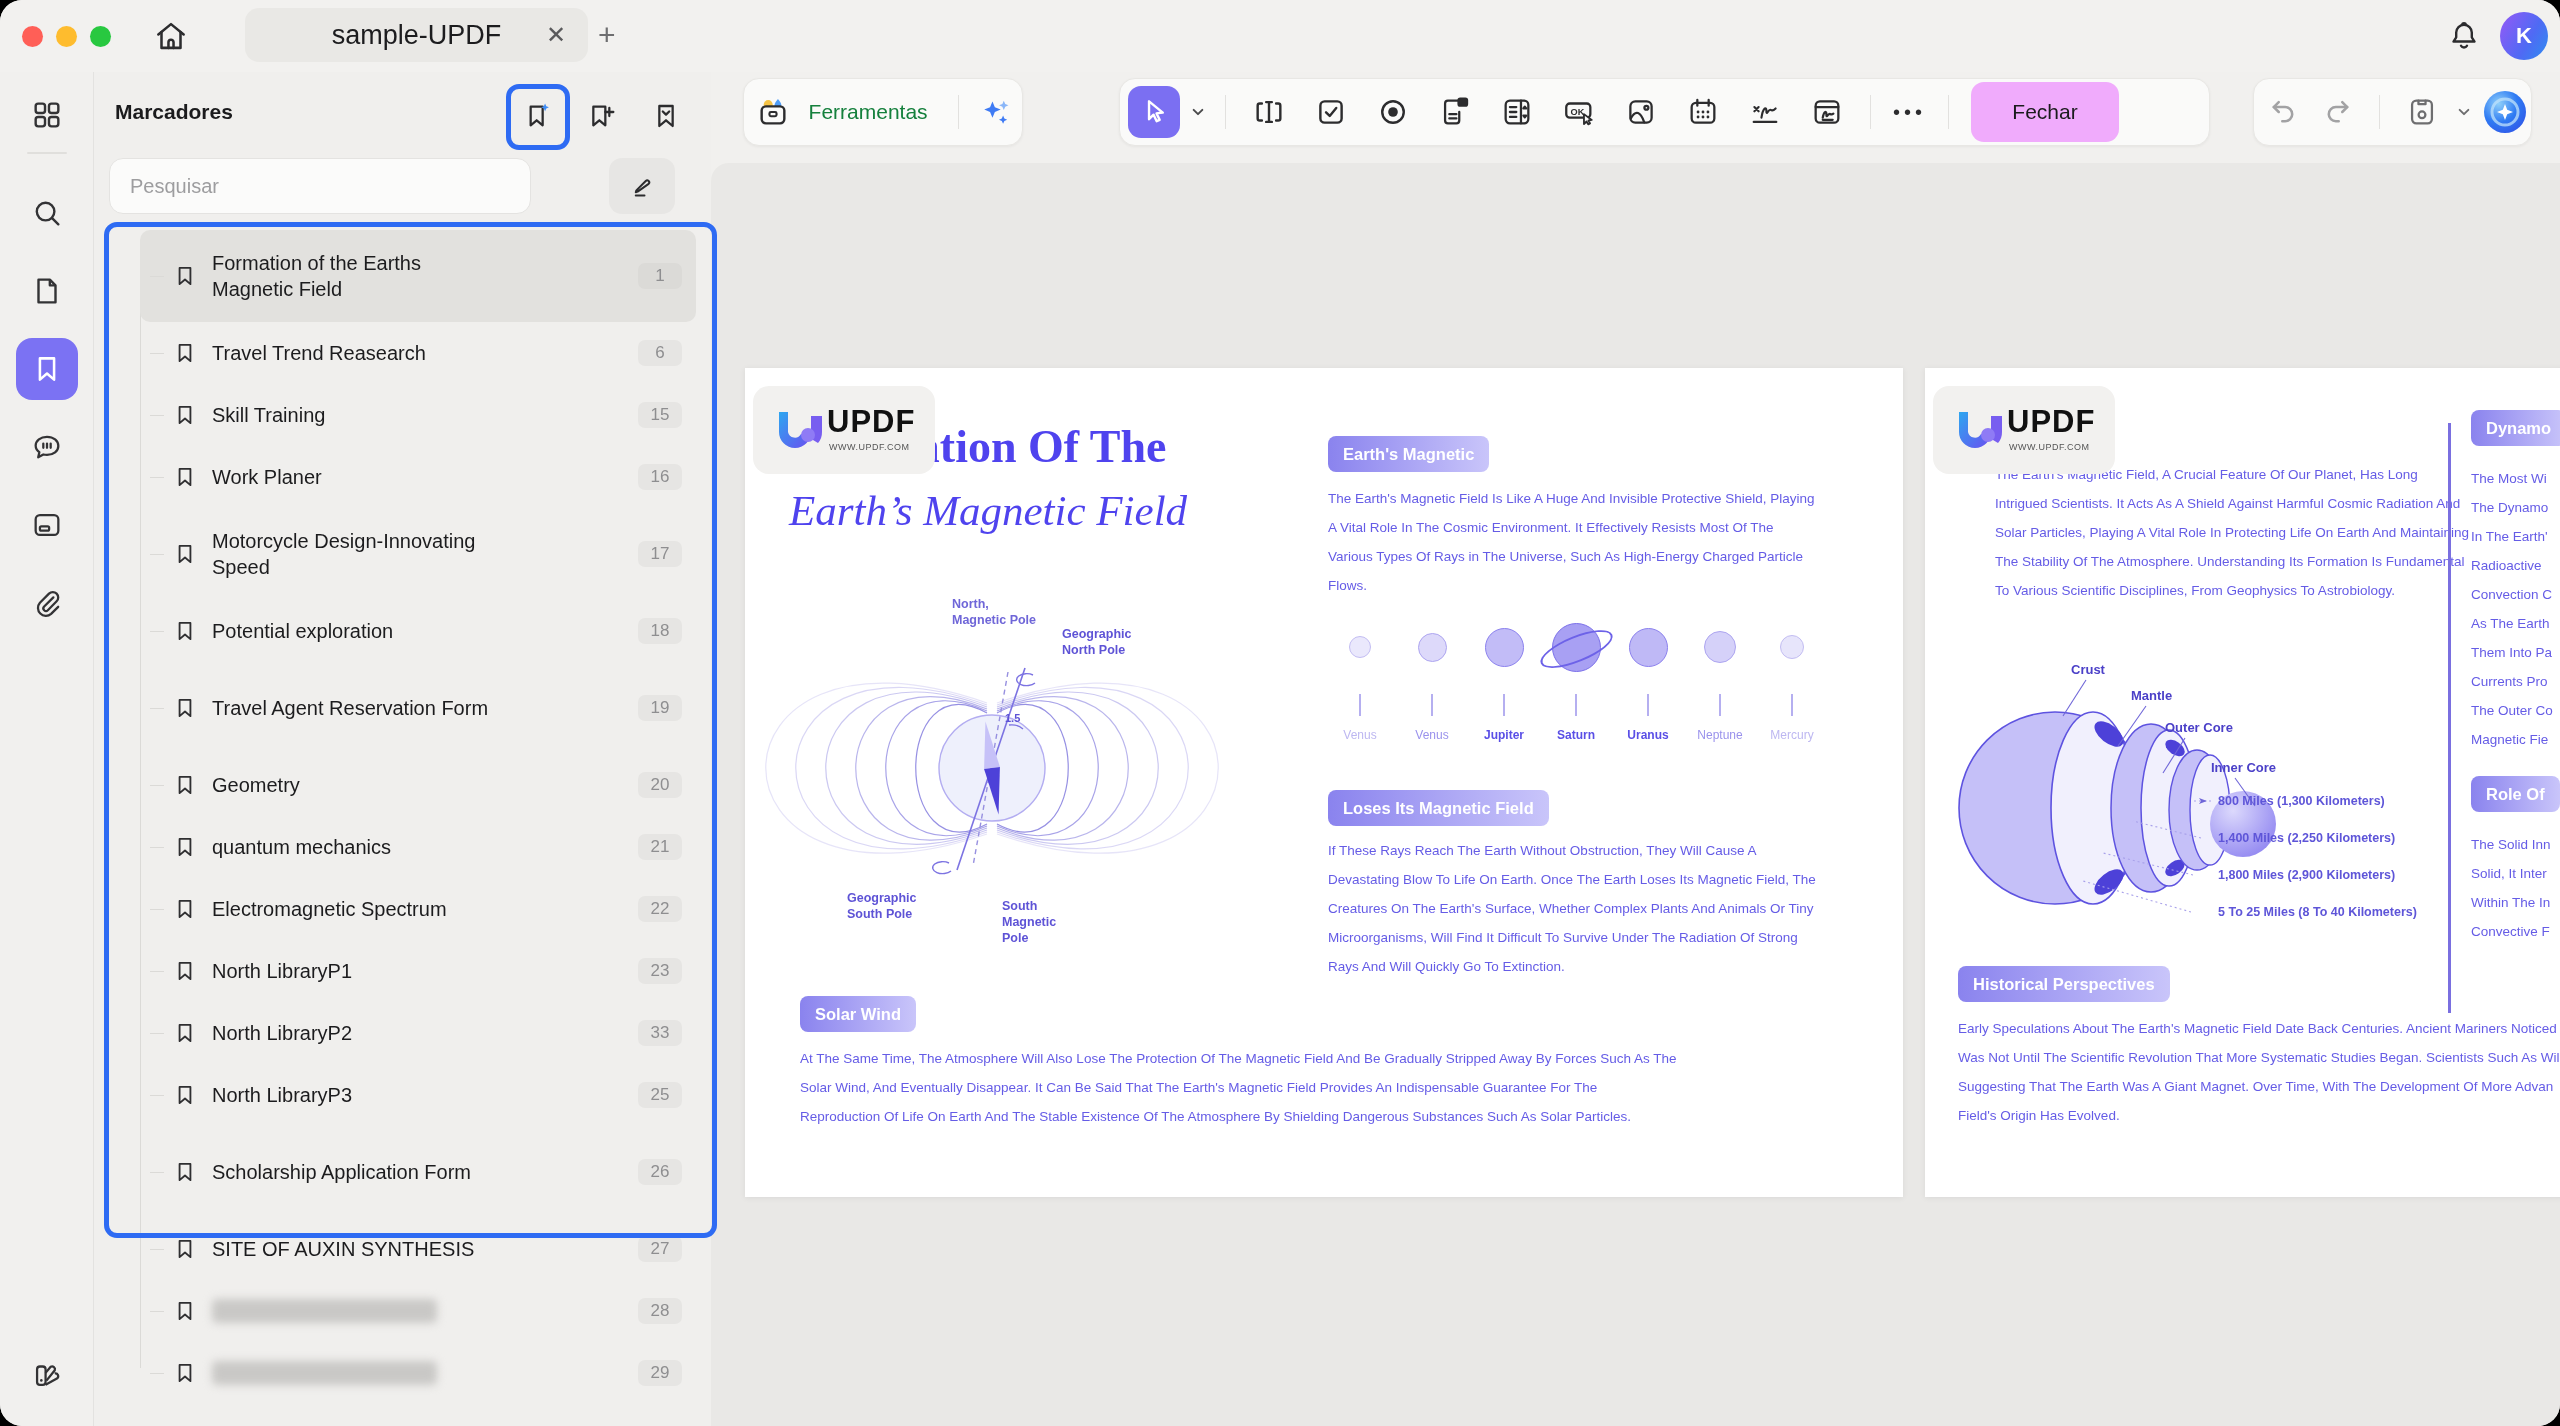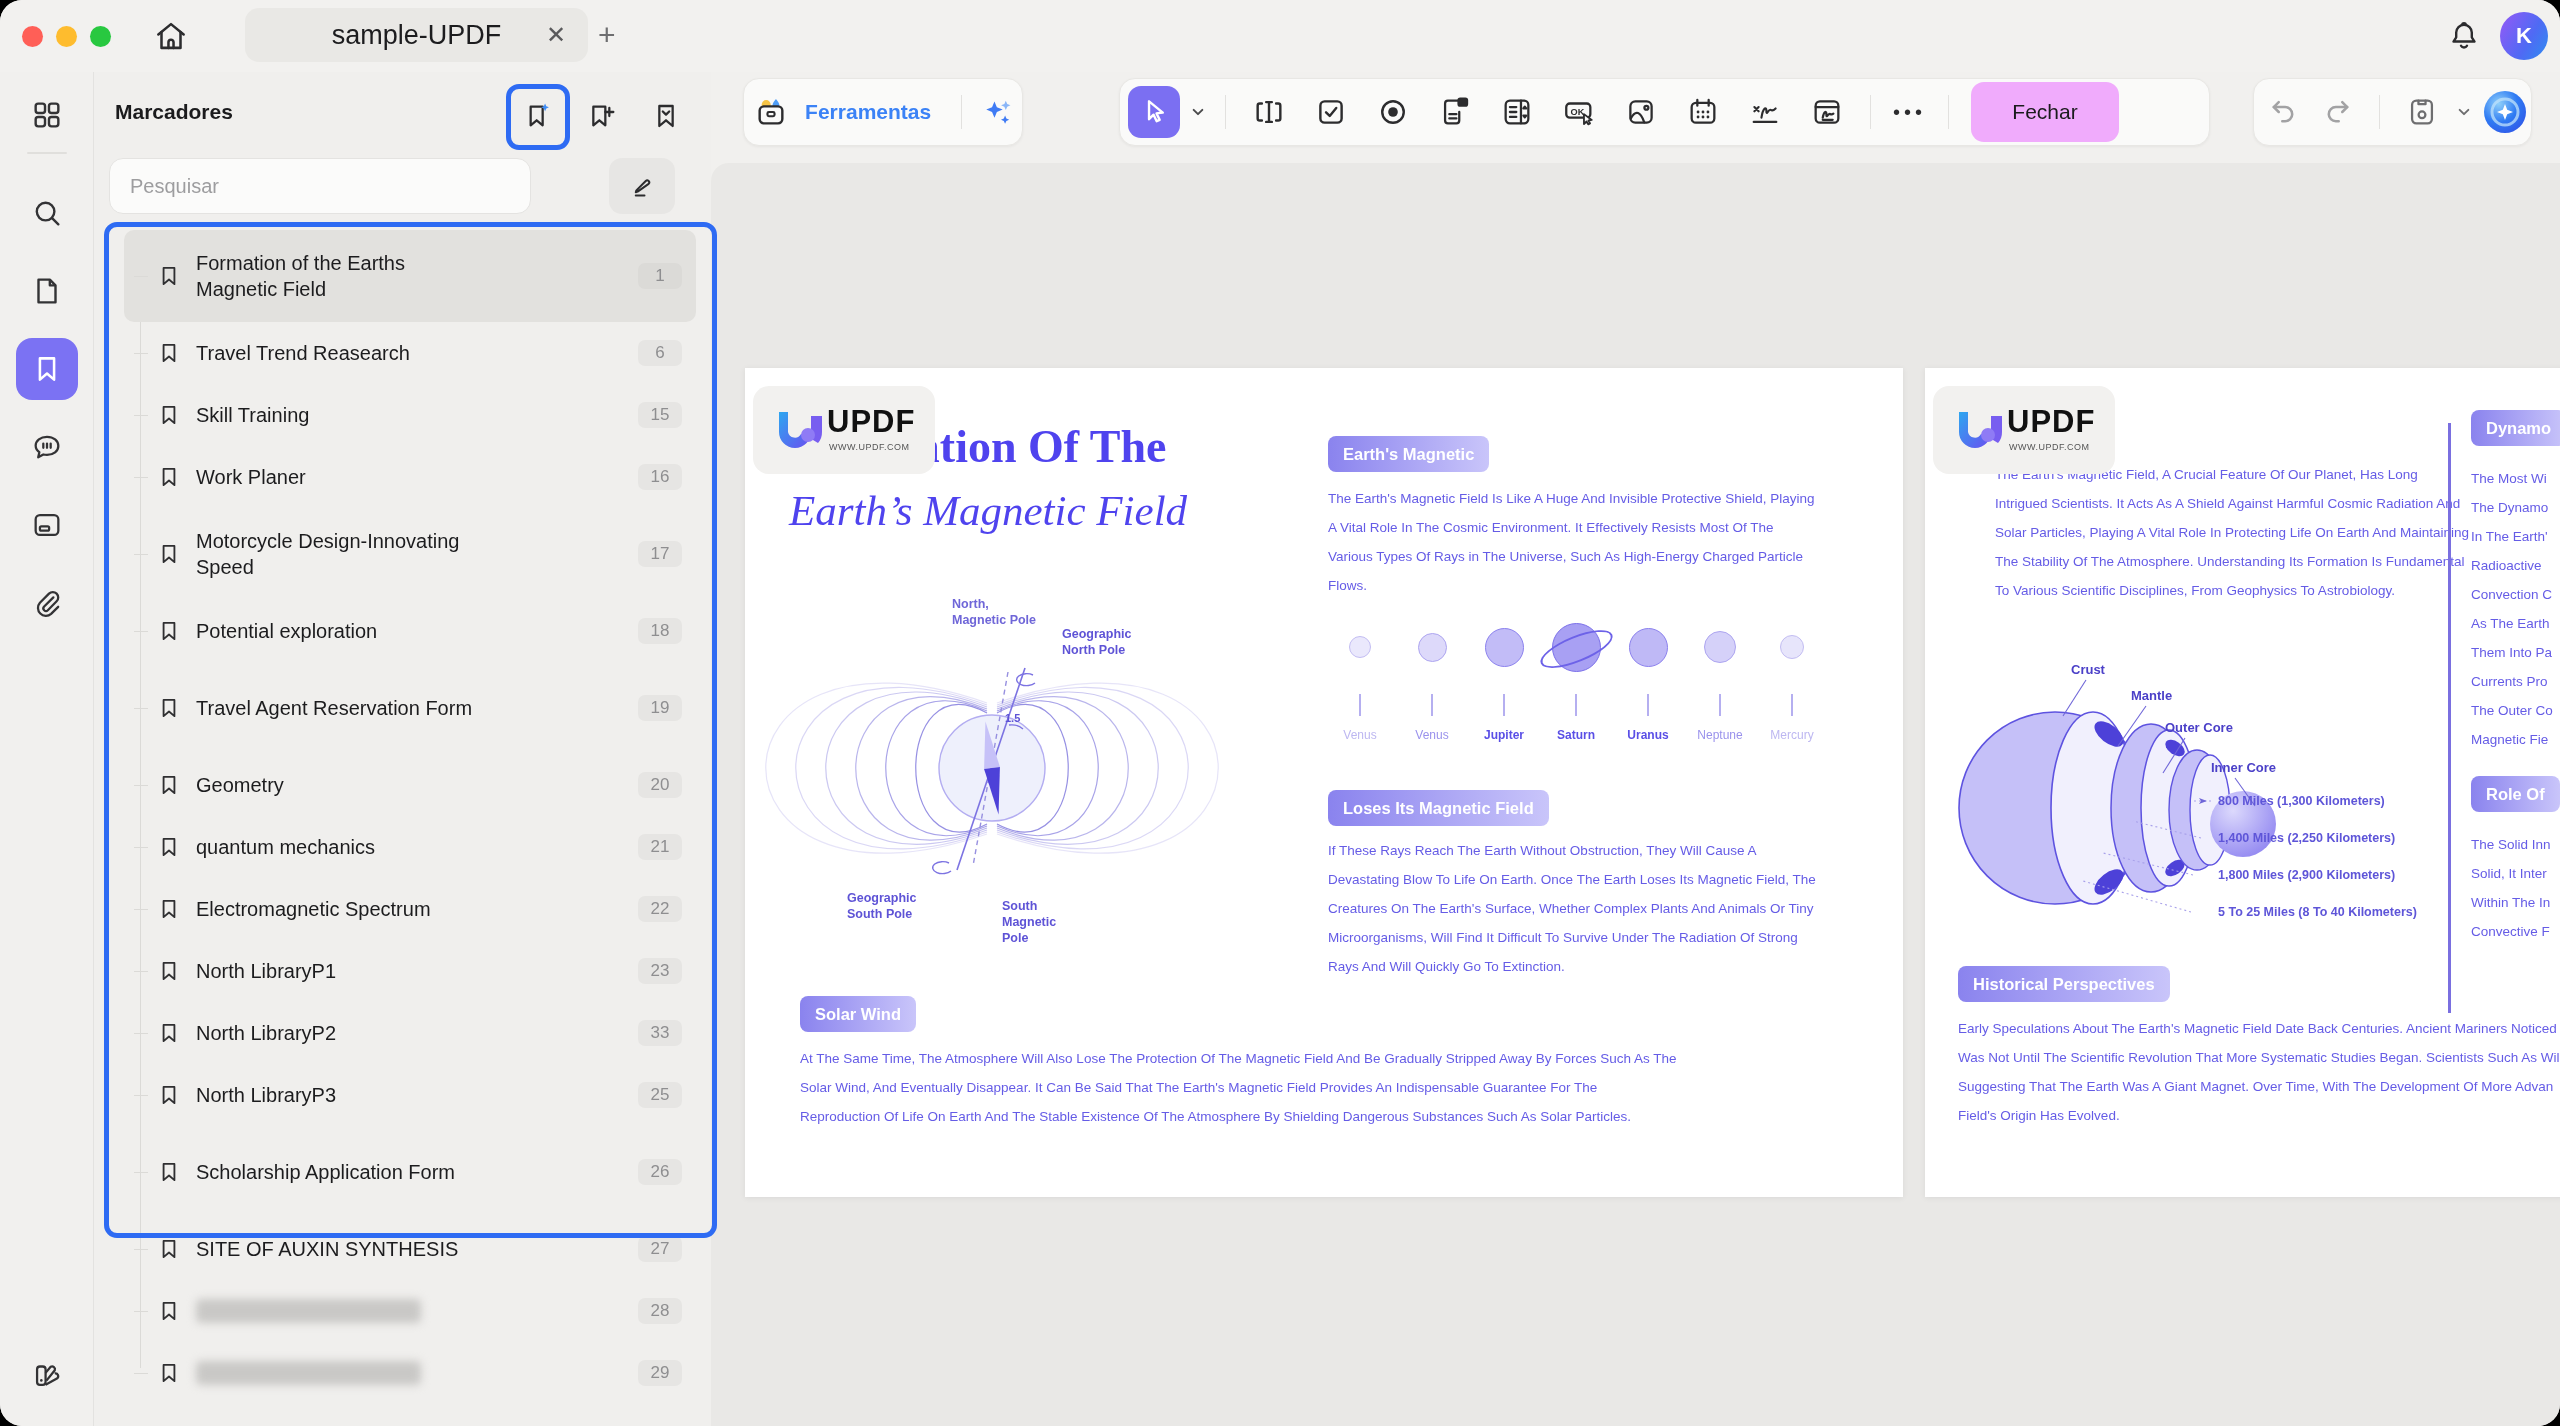--- a/index.html
+++ b/index.html
@@ -40,39 +40,39 @@
   .hl{position:absolute;border:5px solid #2e6bf3;border-radius:13px;pointer-events:none;z-index:40;}
   .search-row{position:absolute;left:15px;top:86px;right:18px;height:58px;}
   .search-input{position:absolute;left:0;top:0;width:400px;height:54px;border-radius:14px;border:1px solid #e4e3e1;
     background:#fbfbfa;font-size:20px;color:#3a3a3c;padding:0 0 0 20px;outline:none;font-family:inherit;}
   .search-input::placeholder{color:#9d9d9f;}
   .edit-btn{position:absolute;right:18px;top:0;width:66px;height:56px;border-radius:13px;background:#e7e6e4;
     display:flex;align-items:center;justify-content:center;color:#2c2c2e;}
   .edit-btn svg{width:30px;height:30px;}
   .bm-list{position:absolute;left:30px;top:158px;width:572px;display:flex;flex-direction:column;}
   .bm-list::before{content:'';position:absolute;left:16px;top:40px;bottom:36px;width:1px;background:#dbdad7;}
-  .bm-row{position:relative;height:62px;display:flex;align-items:center;padding:0 14px 0 32px;border-radius:10px;box-sizing:border-box;}
+  .bm-row{position:relative;height:62px;display:flex;align-items:center;padding:0 14px 0 32px;border-radius:10px;box-sizing:border-box;margin-left:16px;}
   .bm-row::before{content:'';position:absolute;left:10px;top:50%;width:14px;height:1px;background:#dbdad7;}
   .bm-row.tall{height:92px;}
   .bm-row.selected{background:#e2e1de;}
   .bm-ic{width:26px;height:26px;flex:0 0 26px;color:#2f2f31;margin-right:14px;}
   .bm-label{font-size:20px;color:#1c1c1e;line-height:26px;max-width:290px;}
   .bm-page{margin-left:auto;min-width:26px;padding:3px 9px;background:#e6e5e3;border-radius:7px;
     font-size:17px;color:#8e8e90;text-align:center;}
   .bm-row.selected .bm-page{background:#dbdad7;}
   .bm-row .blur{display:none;}
   .bm-row.redacted .blur{display:block;width:225px;height:24px;border-radius:5px;background:#c9c8c6;filter:blur(4px);}
 
   
   .tb-card{position:absolute;top:78px;height:66px;background:#fafaf9;border:1px solid #e8e7e4;border-radius:16px;
     box-shadow:0 1px 3px rgba(0,0,0,.05);display:flex;align-items:center;}
   .card-a{left:743px;width:278px;}
   .card-b{left:1119px;width:1089px;}
   .card-c{left:2253px;width:277px;justify-content:space-evenly;}
-  .tb-label{font-size:21px;color:#3b82f6;margin:0 18px 0 10px;font-weight:bold;}
+  .tb-label{font-size:21px;color:#15803d;margin:0 18px 0 10px;}
   .vdiv{width:1px;height:34px;background:#e2e1df;margin:0 12px;}
   .tool{width:52px;height:52px;display:flex;align-items:center;justify-content:center;color:#2c2c2e;margin:0 5px;}
   .tool svg{width:34px;height:34px;}
   .tool.sel{background:#7b6ff2;border-radius:13px;color:#fff;margin-left:8px;}
   .chev{width:26px;height:26px;color:#4a4a4c;margin-right:2px;}
   .fechar{margin-left:10px;width:148px;height:60px;background:#f0abfc;border-radius:13px;
     display:flex;align-items:center;justify-content:center;font-size:21px;color:#1b1b1d;}
   .dots{font-size:20px;letter-spacing:4px;color:#2c2c2e;margin:0 10px;}
   .muted{color:#a2a2a4;}
   .ai-ic{width:46px;height:46px;}

